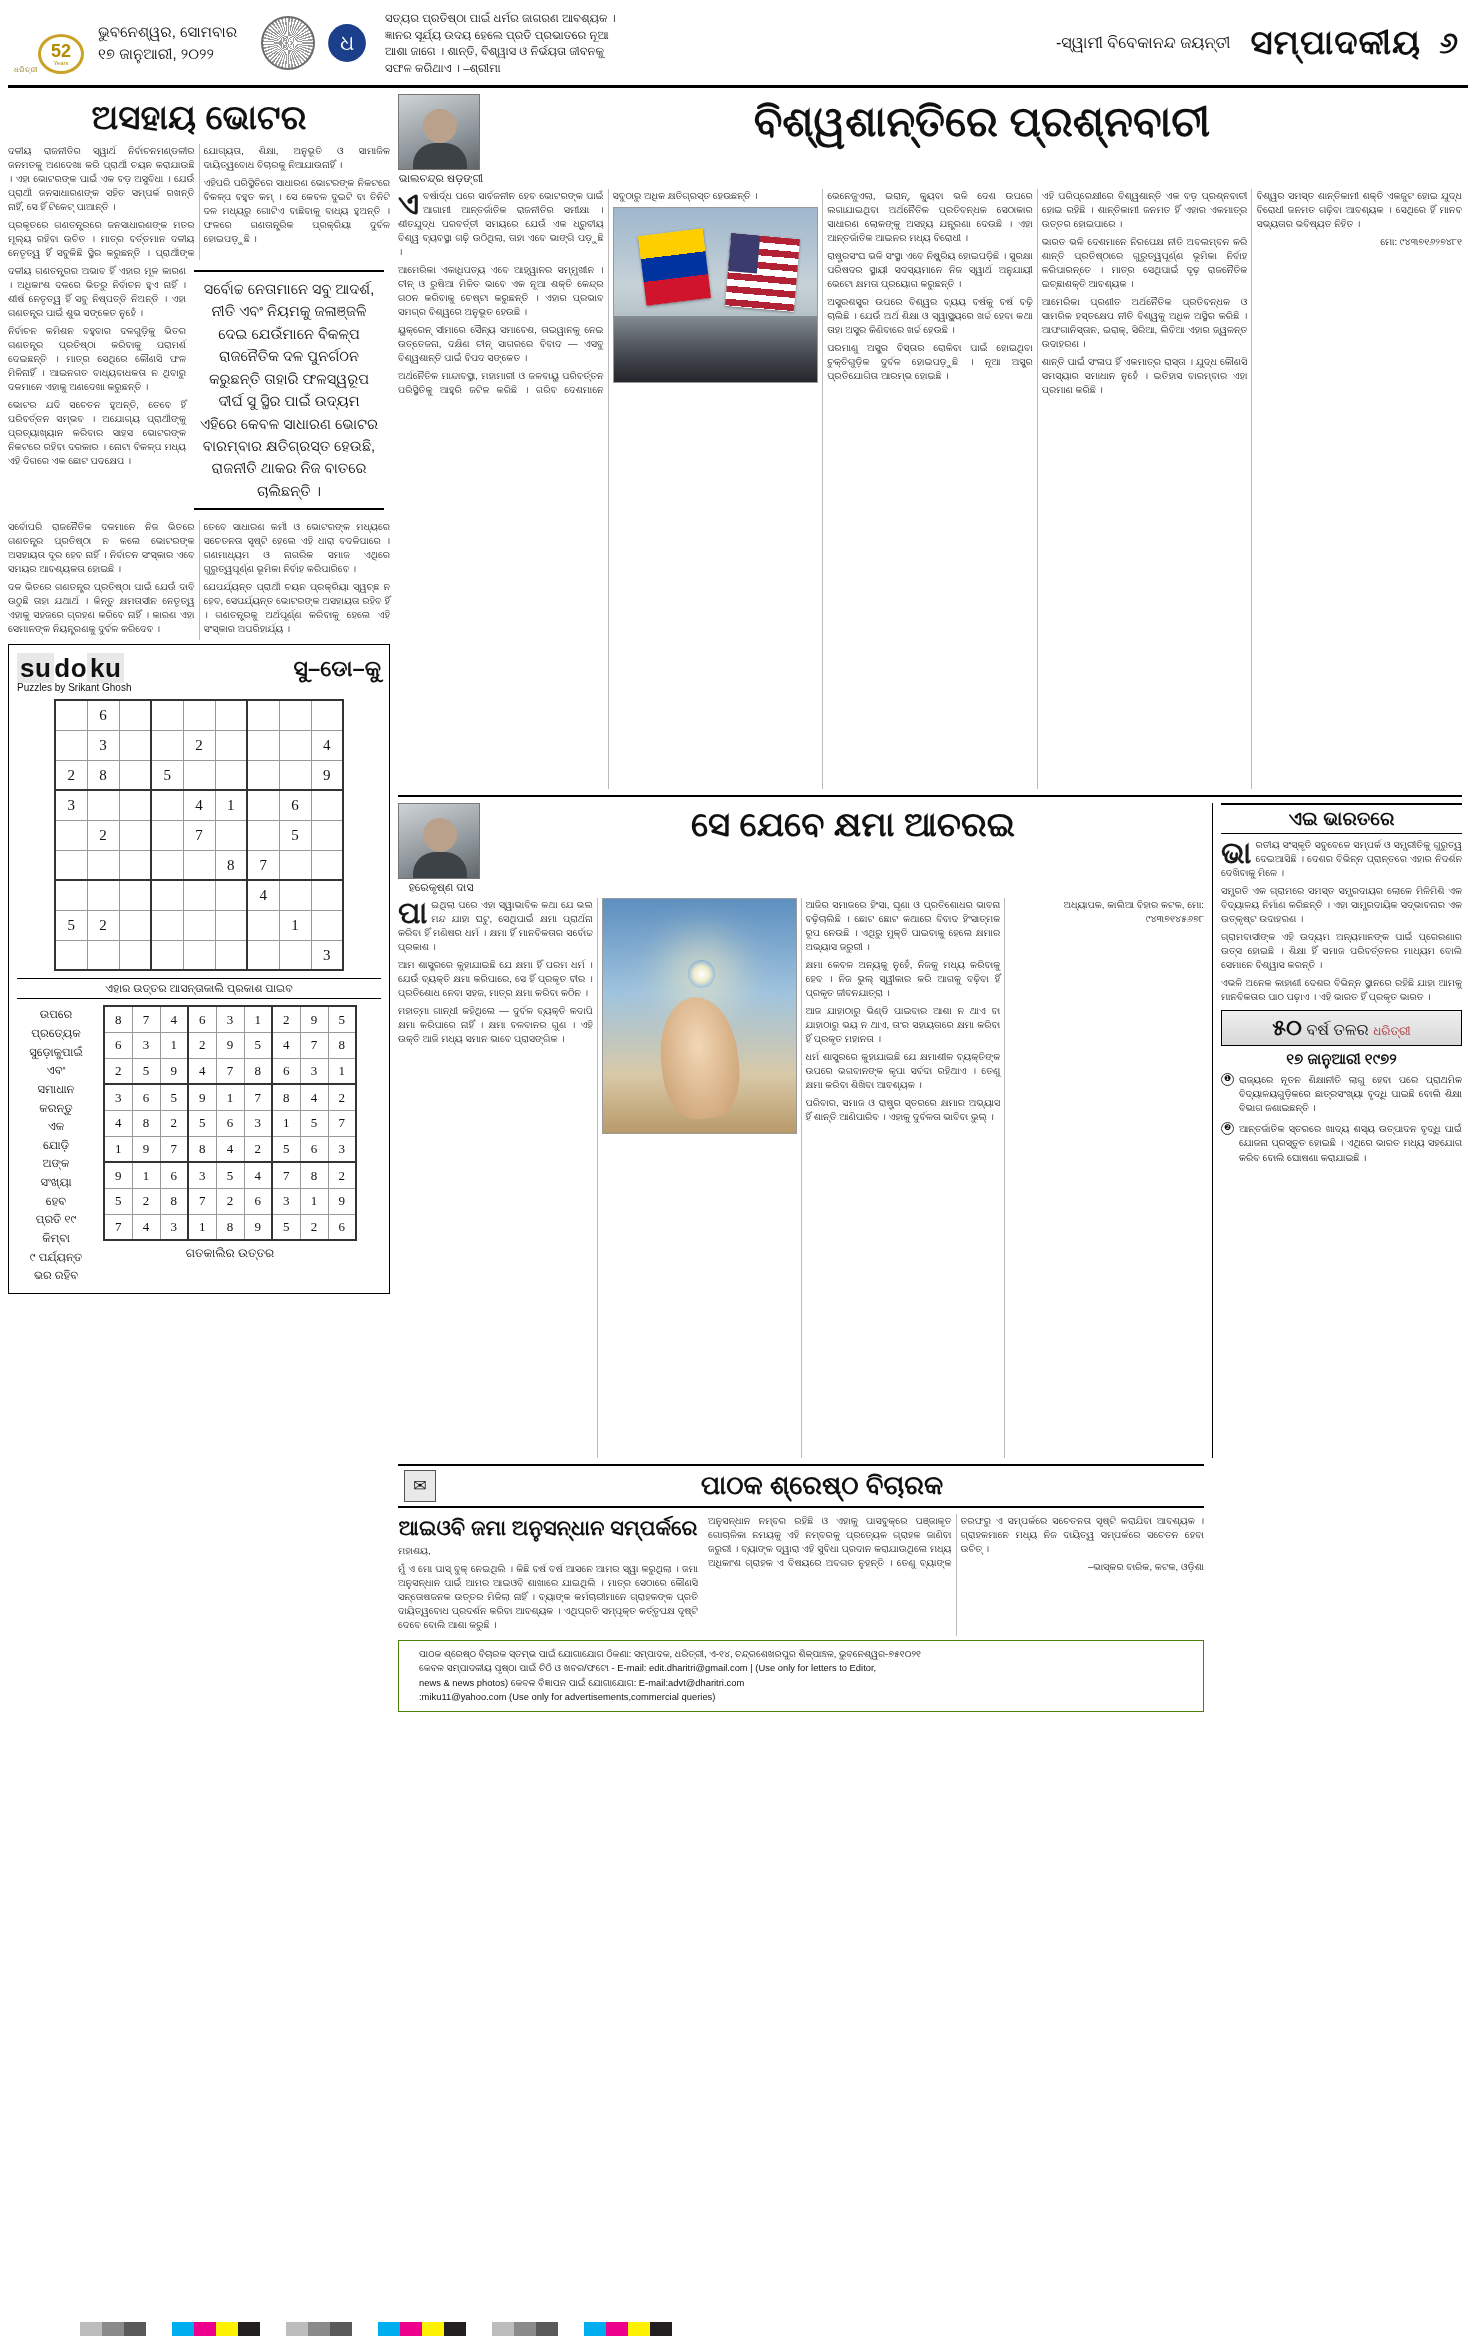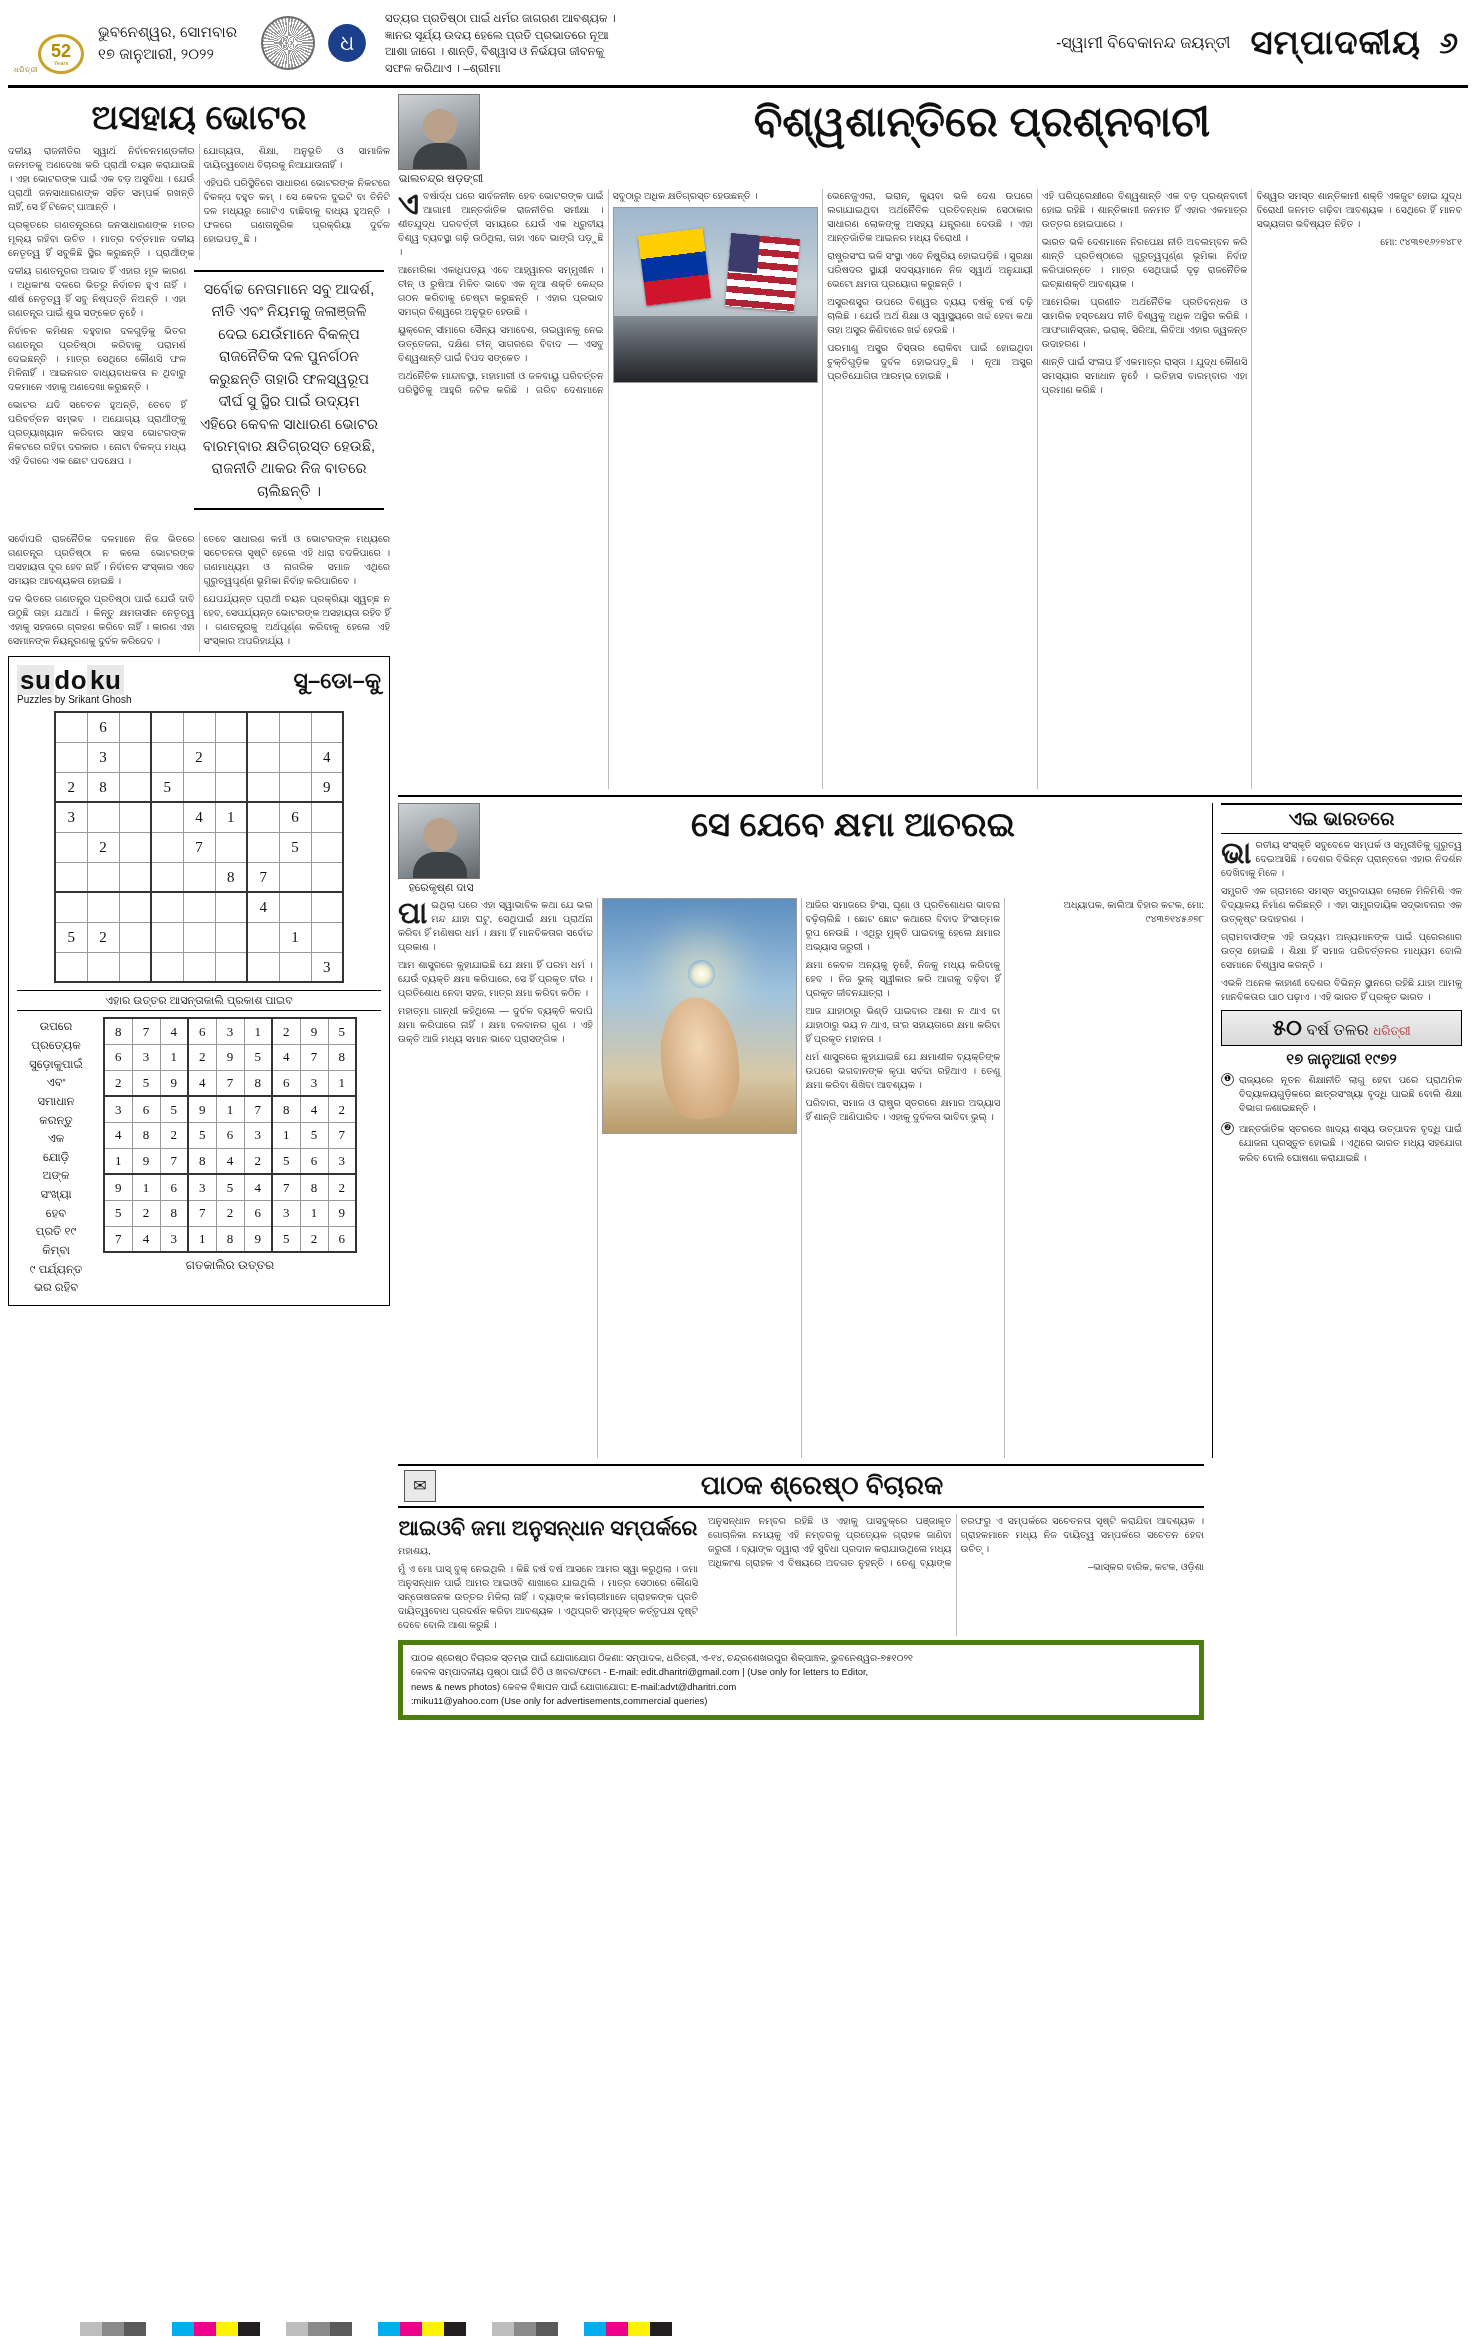--- a/index.html
+++ b/index.html
@@ -179,21 +179,21 @@
   .bullets .dot { flex:0 0 auto; width:13px;height:13px;border-radius:50%;border:1px solid #333; font-size:8px; display:flex;align-items:center;justify-content:center;}
   .chirantani { border:1px solid #000; padding:6px; margin-top:6px; text-align:center; }
   .chirantani .t { font-size:24px; font-weight:bold; margin-bottom:4px;}
   .chirantani .q { font-size:12.5px; line-height:1.6;}
   .chirantani .a { font-size:13px; margin-top:4px;}
 
   
   .prize-head { display:flex; align-items:center; gap:10px; border-top:2px solid #000; border-bottom:2px solid #000; padding:4px 6px; margin:6px 0;}
   .prize-head .icon { width:32px;height:32px; border:1px solid #555; background:#e9e9e9; display:flex;align-items:center;justify-content:center;}
   .prize-head .t { flex:1; text-align:center; font-size:26px; font-weight:bold; }
-  .contact { border:5px solid #4d7c0f; font-size:9.4px; line-height:1.55; padding:6px 8px; text-align:justify; margin-top:4px;}
+  .contact { border:1px solid #4d7c0f; font-size:9.4px; line-height:1.55; padding:6px 20px; text-align:justify; margin-top:4px;}
 
   .sig { text-align:right; font-size:9.6px; line-height:1.5; margin-top:4px;}
 
   
   .colorbar { position:absolute; left:0; bottom:0; width:1476px; height:20px; display:flex; align-items:center; }
   .cb-group { display:flex; margin-right:26px; }
   .cb { width:22px; height:14px; }
 </style>
 </head>
 <body>
@@ -245,21 +245,21 @@
         <div class="txt" style="width:178px;">
           <p>ଦଳୀୟ ଗଣତନ୍ତ୍ରର ଅଭାବ ହିଁ ଏହାର ମୂଳ କାରଣ । ଅଧିକାଂଶ ଦଳରେ ଭିତରୁ ନିର୍ବାଚନ ହୁଏ ନାହିଁ । ଶୀର୍ଷ ନେତୃତ୍ୱ ହିଁ ସବୁ ନିଷ୍ପତ୍ତି ନିଅନ୍ତି । ଏହା ଗଣତନ୍ତ୍ର ପାଇଁ ଶୁଭ ସଙ୍କେତ ନୁହେଁ ।</p>
           <p>ନିର୍ବାଚନ କମିଶନ ବହୁବାର ଦଳଗୁଡ଼ିକୁ ଭିତର ଗଣତନ୍ତ୍ର ପ୍ରତିଷ୍ଠା କରିବାକୁ ପରାମର୍ଶ ଦେଇଛନ୍ତି । ମାତ୍ର ସେଥିରେ କୌଣସି ଫଳ ମିଳିନାହିଁ । ଆଇନଗତ ବାଧ୍ୟବାଧକତା ନ ଥିବାରୁ ଦଳମାନେ ଏହାକୁ ଅଣଦେଖା କରୁଛନ୍ତି ।</p>
           <p>ଭୋଟର ଯଦି ସଚେତନ ହୁଅନ୍ତି, ତେବେ ହିଁ ପରିବର୍ତ୍ତନ ସମ୍ଭବ । ଅଯୋଗ୍ୟ ପ୍ରାର୍ଥୀଙ୍କୁ ପ୍ରତ୍ୟାଖ୍ୟାନ କରିବାର ସାହସ ଭୋଟରଙ୍କ ନିକଟରେ ରହିବା ଦରକାର । ନୋଟା ବିକଳ୍ପ ମଧ୍ୟ ଏହି ଦିଗରେ ଏକ ଛୋଟ ପଦକ୍ଷେପ ।</p>
         </div>
         <div style="width:190px;">
           <div class="pullquote">ସର୍ବୋଚ୍ଚ ନେତାମାନେ ସବୁ ଆଦର୍ଶ, ନୀତି ଏବଂ ନିୟମକୁ ଜଳାଞ୍ଜଳି ଦେଇ ଯେଉଁମାନେ ବିକଳ୍ପ ରାଜନୈତିକ ଦଳ ପୁନର୍ଗଠନ କରୁଛନ୍ତି ତାହାରି ଫଳସ୍ୱରୂପ ଦୀର୍ଘ ସୁ ସ୍ଥିର ପାଇଁ ଉଦ୍ୟମ ଏହିରେ କେବଳ ସାଧାରଣ ଭୋଟର ବାରମ୍ବାର କ୍ଷତିଗ୍ରସ୍ତ ହେଉଛି, ରାଜନୀତି ଥାକର ନିଜ ବାତରେ ଚାଲିଛନ୍ତି ।</div>
         </div>
       </div>
 
-      <div class="txt multi2" style="margin-top:16px;">
+      <div class="txt multi2" style="margin-top:4px;">
         <p>ସର୍ବୋପରି ରାଜନୈତିକ ଦଳମାନେ ନିଜ ଭିତରେ ଗଣତନ୍ତ୍ର ପ୍ରତିଷ୍ଠା ନ କଲେ ଭୋଟରଙ୍କ ଅସହାୟତା ଦୂର ହେବ ନାହିଁ । ନିର୍ବାଚନ ସଂସ୍କାର ଏବେ ସମୟର ଆବଶ୍ୟକତା ହୋଇଛି ।</p>
         <p>ଦଳ ଭିତରେ ଗଣତନ୍ତ୍ର ପ୍ରତିଷ୍ଠା ପାଇଁ ଯେଉଁ ଦାବି ଉଠୁଛି ତାହା ଯଥାର୍ଥ । କିନ୍ତୁ କ୍ଷମତାସୀନ ନେତୃତ୍ୱ ଏହାକୁ ସହଜରେ ଗ୍ରହଣ କରିବେ ନାହିଁ । କାରଣ ଏହା ସେମାନଙ୍କ ନିୟନ୍ତ୍ରଣକୁ ଦୁର୍ବଳ କରିଦେବ ।</p>
         <p>ତେବେ ସାଧାରଣ କର୍ମୀ ଓ ଭୋଟରଙ୍କ ମଧ୍ୟରେ ସଚେତନତା ସୃଷ୍ଟି ହେଲେ ଏହି ଧାରା ବଦଳିପାରେ । ଗଣମାଧ୍ୟମ ଓ ନାଗରିକ ସମାଜ ଏଥିରେ ଗୁରୁତ୍ୱପୂର୍ଣ୍ଣ ଭୂମିକା ନିର୍ବାହ କରିପାରିବେ ।</p>
         <p>ଯେପର୍ଯ୍ୟନ୍ତ ପ୍ରାର୍ଥୀ ଚୟନ ପ୍ରକ୍ରିୟା ସ୍ୱଚ୍ଛ ନ ହେବ, ସେପର୍ଯ୍ୟନ୍ତ ଭୋଟରଙ୍କ ଅସହାୟତା ରହିବ ହିଁ । ଗଣତନ୍ତ୍ରକୁ ଅର୍ଥପୂର୍ଣ୍ଣ କରିବାକୁ ହେଲେ ଏହି ସଂସ୍କାର ଅପରିହାର୍ଯ୍ୟ ।</p>
       </div>
 
       <div class="sudoku-wrap">
         <div class="sud-title">
           <div class="sud-logo">
             <span class="a">su</span><span>do</span><span class="a">ku</span>

